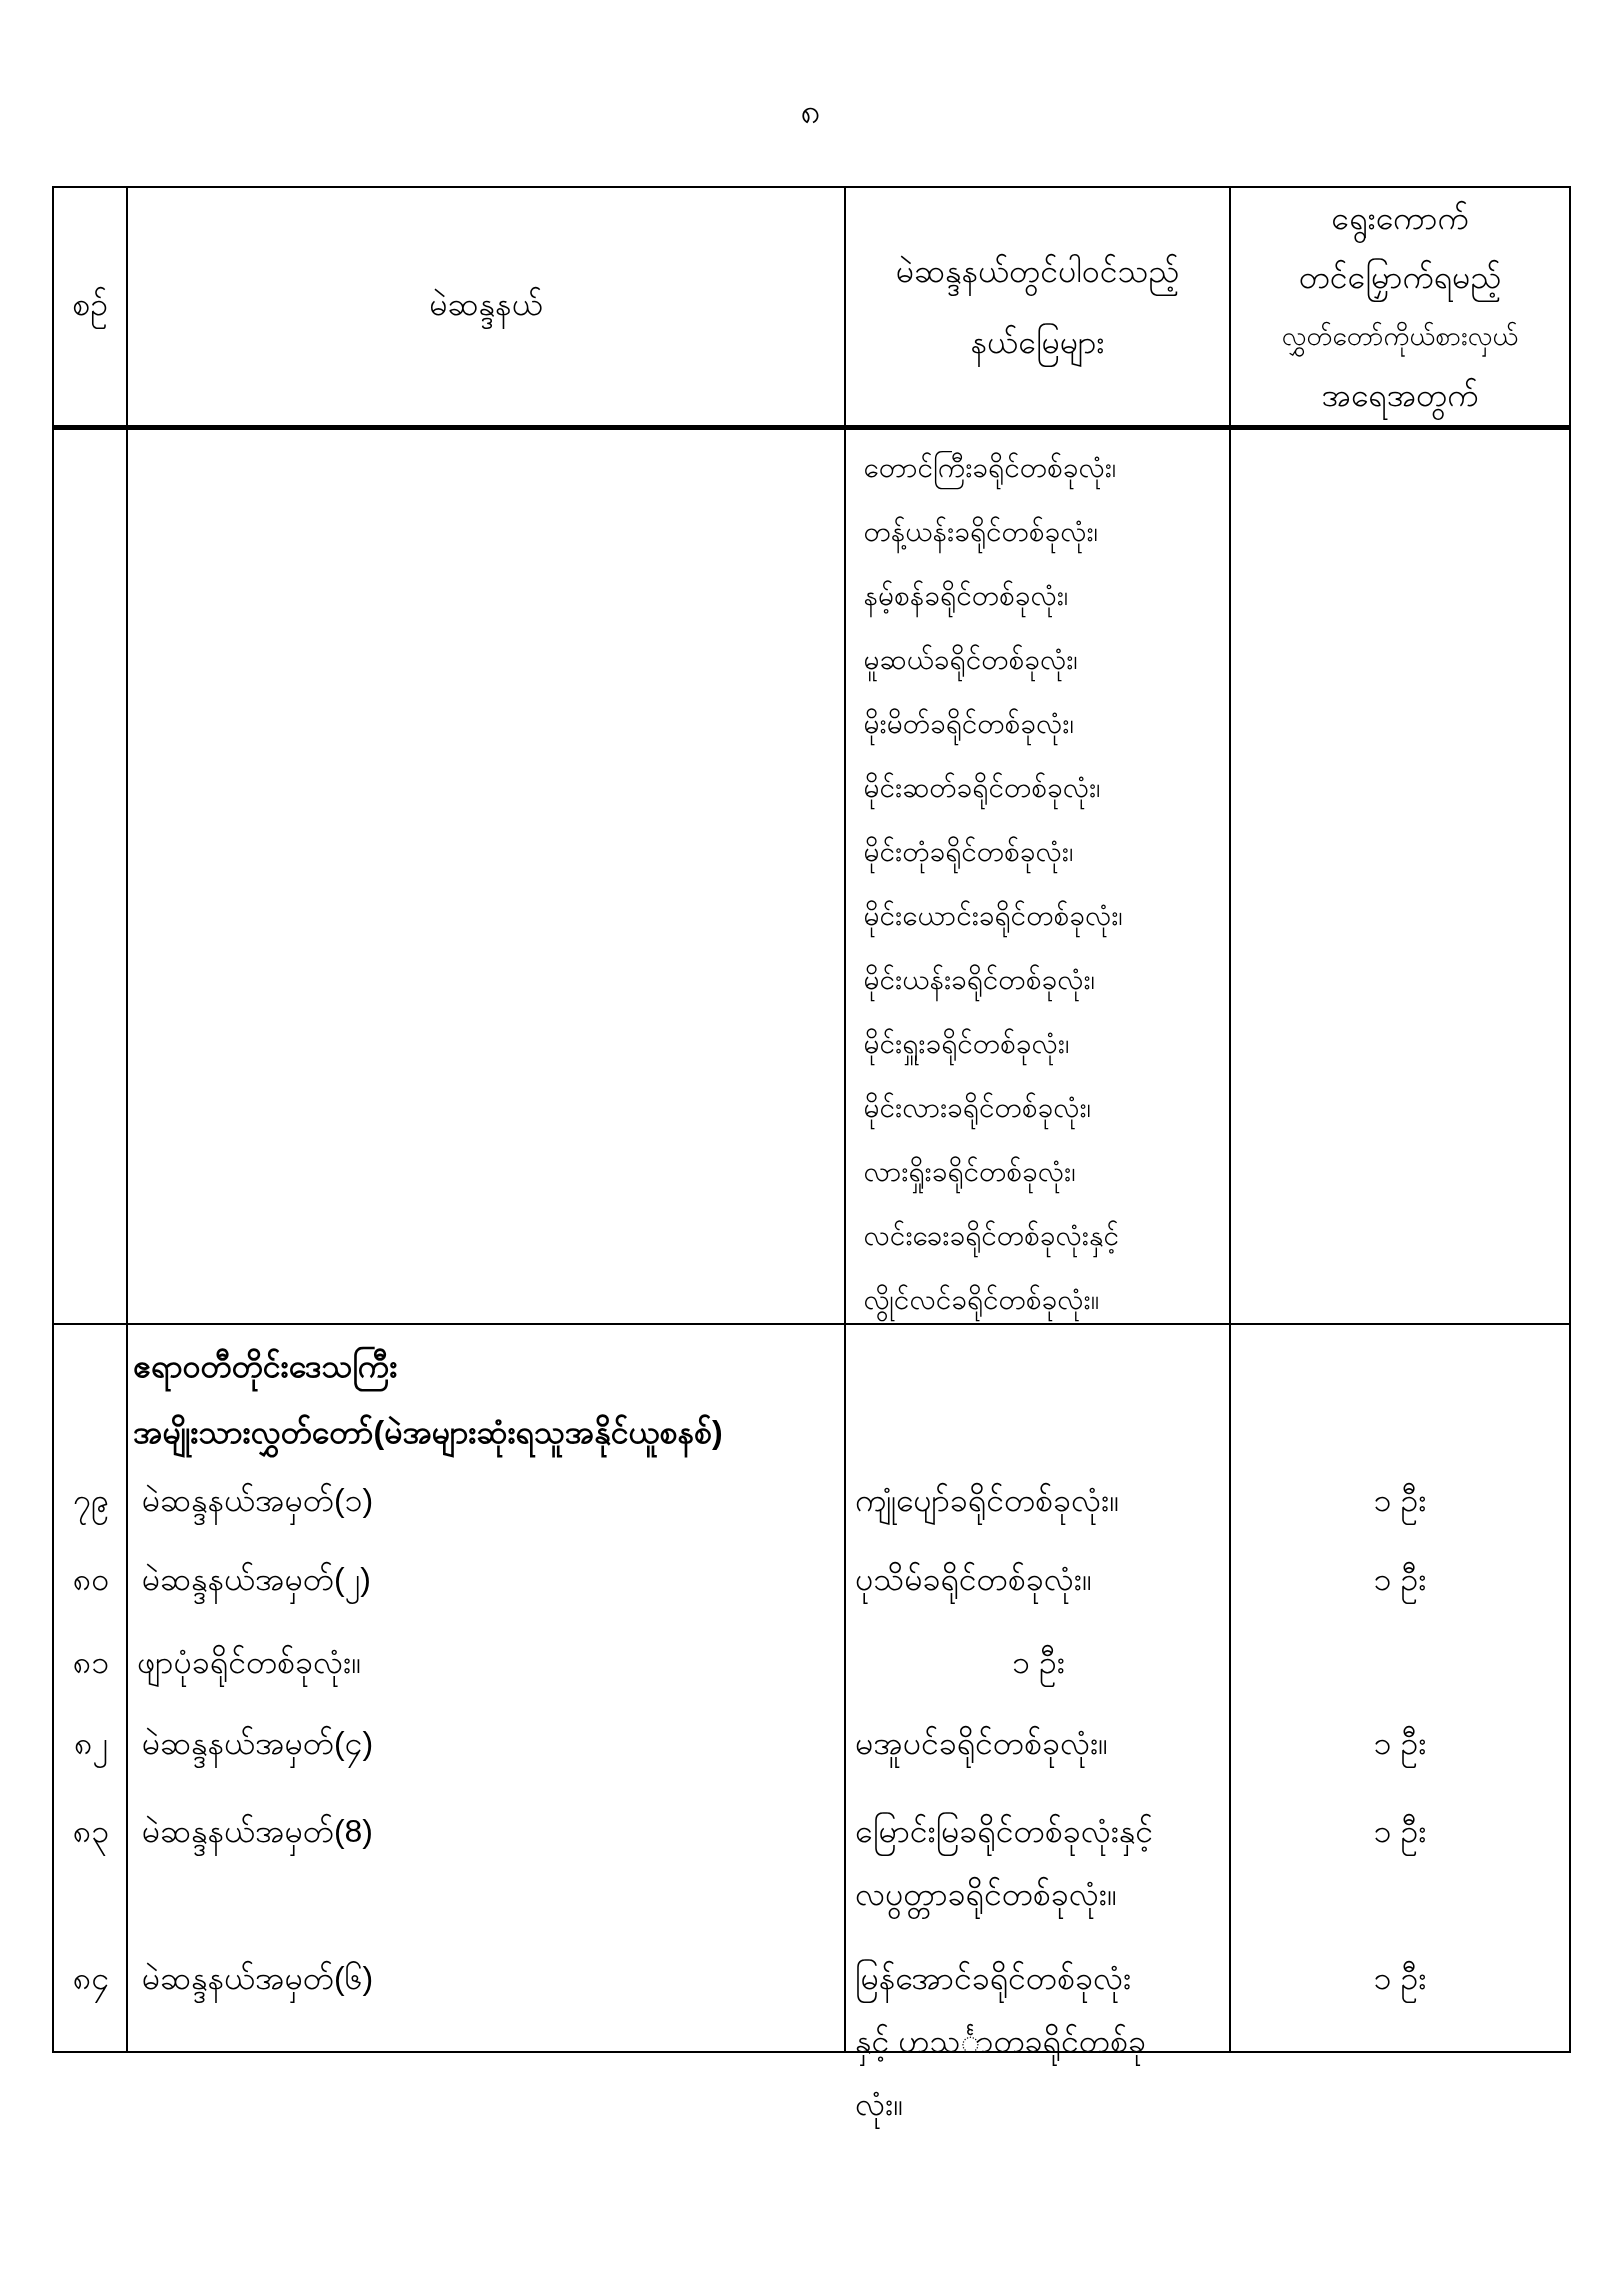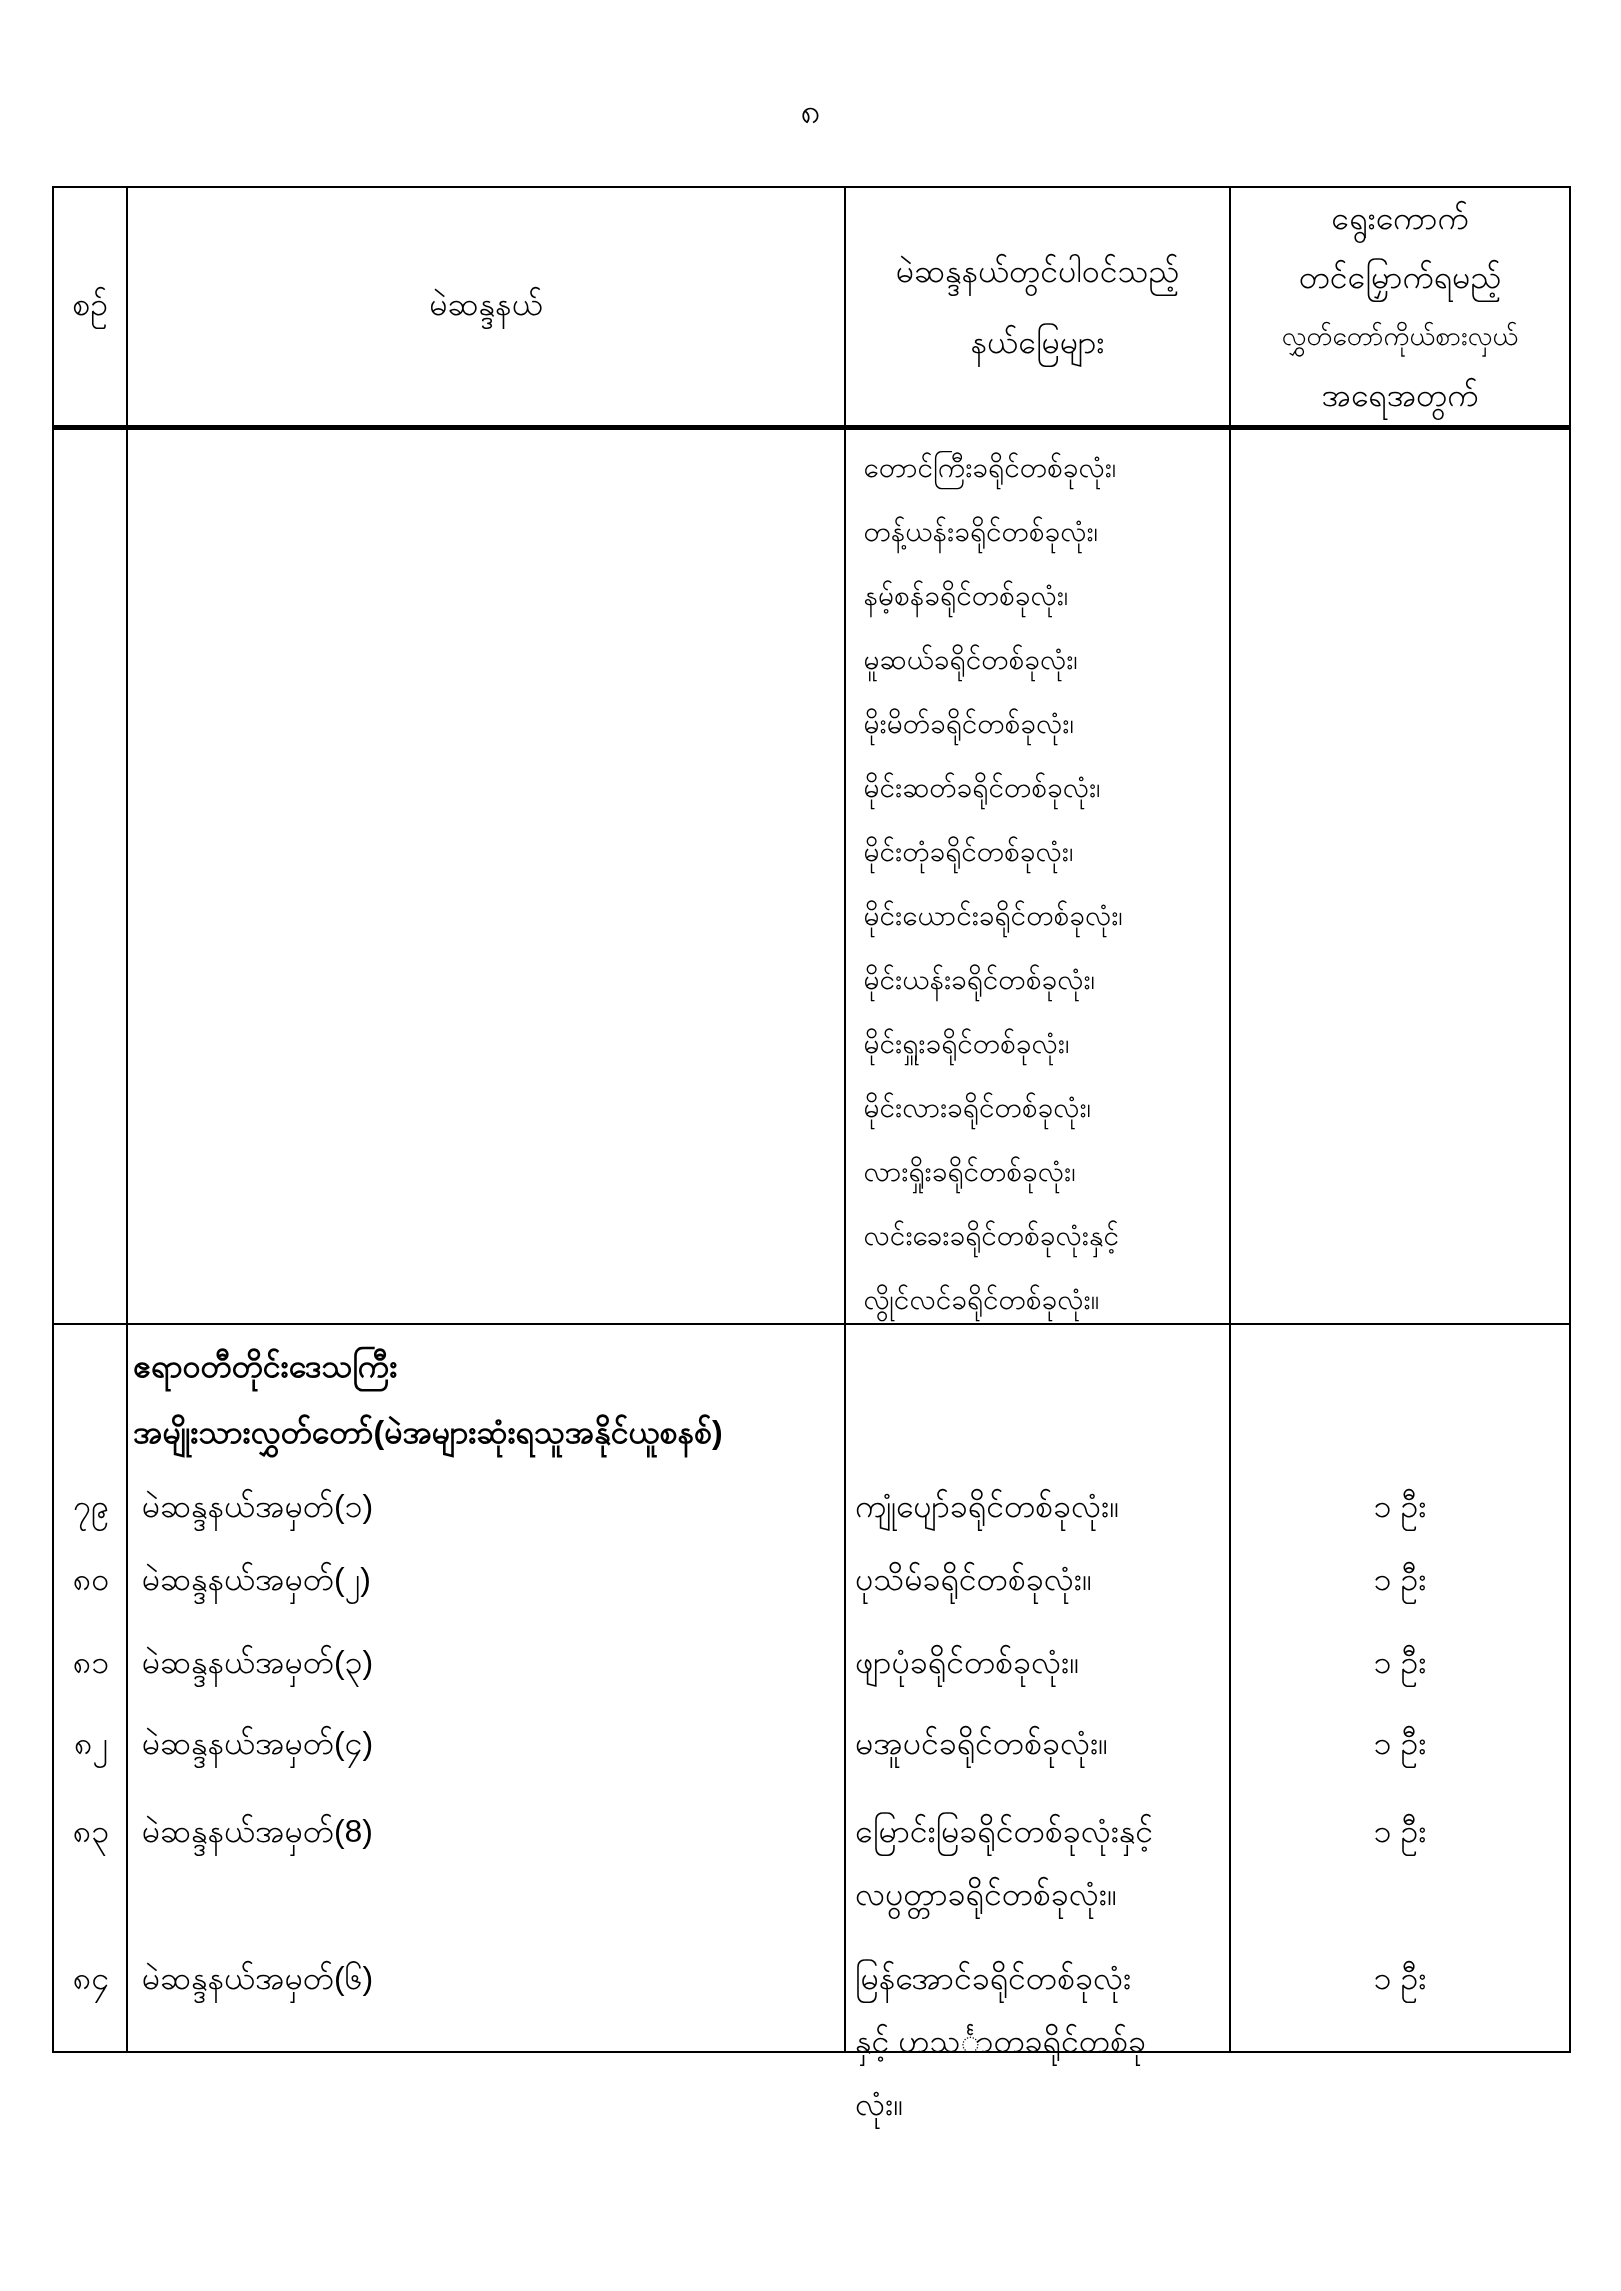--- a/index.html
+++ b/index.html
@@ -114,41 +114,40 @@
           <div class="cg"></div>
           <div class="cg"></div>
           <div class="cg"></div>
       </div>
 
       <div class="section-title">
         <div>ဧရာဝတီတိုင်းဒေသကြီး</div>
         <div>အမျိုးသားလွှတ်တော်(မဲအများဆုံးရသူအနိုင်ယူစနစ်)</div>
       </div>
 
-      <div class="srow" style="top:150px">
+      <div class="srow" style="top:144px">
         <div class="sc1">၇၉</div>
         <div class="sc2">မဲဆန္ဒနယ်အမှတ်(၁)</div>
         <div class="sc3">
             <div class="line">ကျုံပျော်ခရိုင်တစ်ခုလုံး။</div>
           </div>
         <div class="sc4">၁ ဦး</div>
       </div>
 
       <div class="srow" style="top:223px">
         <div class="sc1">၈၀</div>
         <div class="sc2">မဲဆန္ဒနယ်အမှတ်(၂)</div>
         <div class="sc3">
             <div class="line">ပုသိမ်ခရိုင်တစ်ခုလုံး။</div>
           </div>
         <div class="sc4">၁ ဦး</div>
       </div>
 
       <div class="srow" style="top:306px">
         <div class="sc1">၈၁</div>
-        <div class="sc2">မဲဆန္ဒနယ်အမှတ်(၃)</div>
         <div class="sc3">
             <div class="line">ဖျာပုံခရိုင်တစ်ခုလုံး။</div>
           </div>
         <div class="sc4">၁ ဦး</div>
       </div>
 
       <div class="srow" style="top:387px">
         <div class="sc1">၈၂</div>
         <div class="sc2">မဲဆန္ဒနယ်အမှတ်(၄)</div>
         <div class="sc3">

